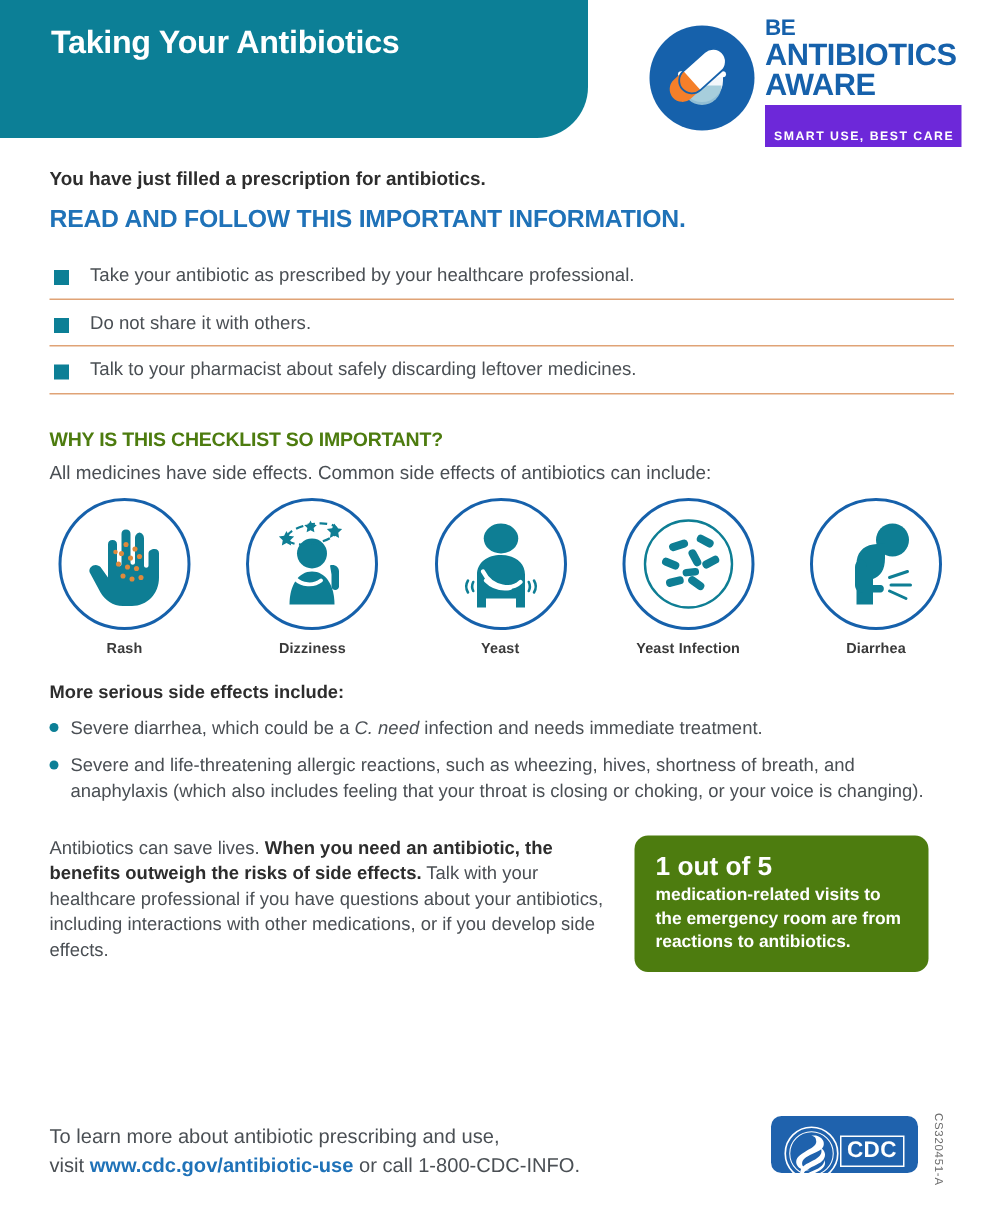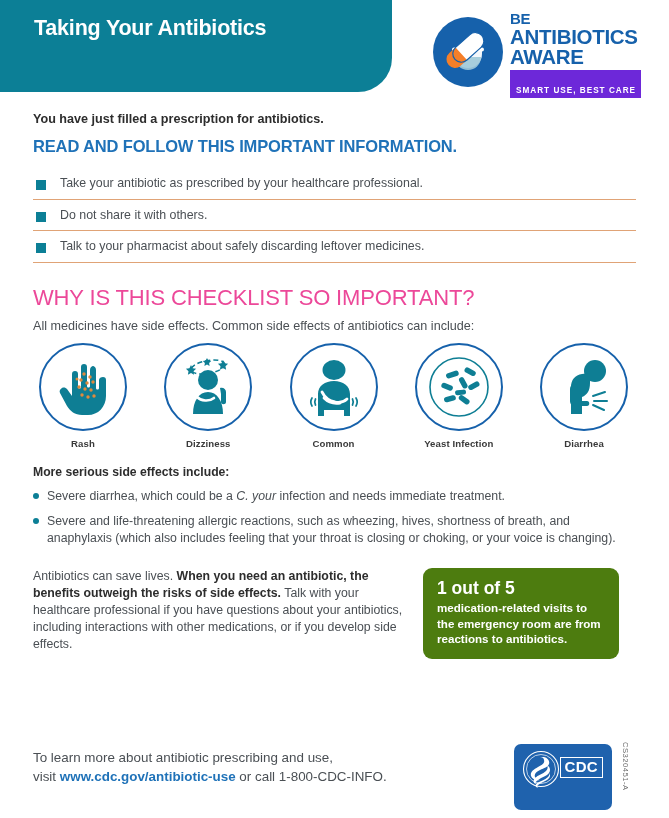--- a/index.html
+++ b/index.html
@@ -58,21 +58,21 @@
   .check-list { margin-top: 2px; }
   .check-row { display: flex; align-items: center; padding: 7px 0 7px 0; }
   .sq {
     width: 10px; height: 10px; background: #0c7f96;
     flex: 0 0 10px; margin-top: 3px; margin-right: 14px; margin-left: 3px;
   }
   .check-txt { font-size: 12.4px; color: #4a4f54; line-height: 1.35; }
   .rule { height: 1px; background: #e0a376; width: 100%; }
 
   .h-blue2 {
-    font-size: 22px; font-weight: normal; color: #ec4899;
+    font-size: 13px; font-weight: bold; color: #4d7c0f;
     letter-spacing: -0.15px; margin-top: 22px; margin-bottom: 8px;
   }
   .sub-line { font-size: 12.6px; color: #4a4f54; margin-bottom: 10px; }
 
   
   .icons-row {
     display: flex; justify-content: space-between;
     margin-top: 8px; width: 601px;
   }
   .icon-cell { width: 100px; text-align: center; }
@@ -114,21 +114,21 @@
   .callout-big { font-size: 17.5px; font-weight: bold; line-height: 1.12; margin-bottom: 2px; }
   .callout-small { font-size: 11.6px; font-weight: bold; line-height: 1.3; }
 
   
   .footer { position: absolute; left: 33px; top: 748px; width: 603px; }
   .footer-txt { font-size: 13.4px; color: #4a4f54; line-height: 1.42; }
   .footer-txt b { color: #1f72b8; font-weight: bold; }
 
   .cdc-logo {
     position: absolute; left: 514px; top: 744px;
-    width: 98px; height: 66px; background: #1f62ad;
+    width: 98px; height: 38px; background: #1f62ad;
     border-radius: 7px;
   }
   .cdc-word {
     position: absolute; right: 9px; top: 13px;
     border: 1.6px solid #ffffff; color: #ffffff;
     font-size: 15px; font-weight: bold; letter-spacing: 0.3px;
     padding: 1px 4px 2px 4px; line-height: 1.05;
   }
   .hhs-seal { position: absolute; left: 8px; top: 6px; width: 38px; height: 38px; }
 
@@ -257,21 +257,21 @@
             <path d="M23 40 c3 6 7 9 13 10 c5 1 9 0 12 -3" stroke="#ffffff" stroke-width="2.8" fill="none" stroke-linecap="round"></path>
             <path d="M25 46 c4 4 10 6 16 5" stroke="#ffffff" stroke-width="2.8" fill="none" stroke-linecap="round"></path>
             <g stroke="#0e7e94" stroke-width="1.7" fill="none" stroke-linecap="round">
               <path d="M13 46 c-1.5 2.5 -1.5 5.5 0 8"></path>
               <path d="M16.5 47 c-1 2 -1 4 0 6"></path>
               <path d="M57 46 c1.5 2.5 1.5 5.5 0 8"></path>
               <path d="M53.5 47 c1 2 1 4 0 6"></path>
             </g>
           </svg>
         </div>
-        <div class="icon-label">Common</div>
+        <div class="icon-label">Yeast</div>
       </div>
 
       <div class="icon-cell">
         <div class="icon-circle">
           <svg viewBox="0 0 70 70" width="70" height="70">
             <circle cx="35" cy="35" r="29" fill="none" stroke="#0e7e94" stroke-width="1.6"></circle>
             <g fill="#0e7e94">
               <rect x="22" y="20" width="13" height="5.4" rx="2.7" transform="rotate(-18 28 23)"></rect>
               <rect x="40" y="17" width="12" height="5.4" rx="2.7" transform="rotate(28 46 20)"></rect>
               <rect x="17" y="32" width="12" height="5.4" rx="2.7" transform="rotate(22 23 35)"></rect>
@@ -303,21 +303,21 @@
         </div>
         <div class="icon-label">Diarrhea</div>
       </div>
 
     </div>
 
     <div class="serious-head">More serious side effects include:</div>
 
     <div class="dot-row">
       <span class="dot"></span>
-      <span class="dot-txt"><span>Severe diarrhea, which could be a </span><i>C. your</i><span> infection and needs immediate treatment.</span></span>
+      <span class="dot-txt"><span>Severe diarrhea, which could be a </span><i>C. need</i><span> infection and needs immediate treatment.</span></span>
     </div>
 
     <div class="dot-row">
       <span class="dot"></span>
       <span class="dot-txt">Severe and life-threatening allergic reactions, such as wheezing, hives, shortness of breath, and anaphylaxis (which also includes feeling that your throat is closing or choking, or your voice is changing).</span>
     </div>
 
     <div class="bottom-area">
       <div class="bottom-para"><span>Antibiotics can save lives. </span><b>When you need an antibiotic, the benefits outweigh the risks of side effects.</b><span> Talk with your healthcare professional if you have questions about your antibiotics, including interactions with other medications, or if you develop side effects.</span></div>
       <div class="callout">

